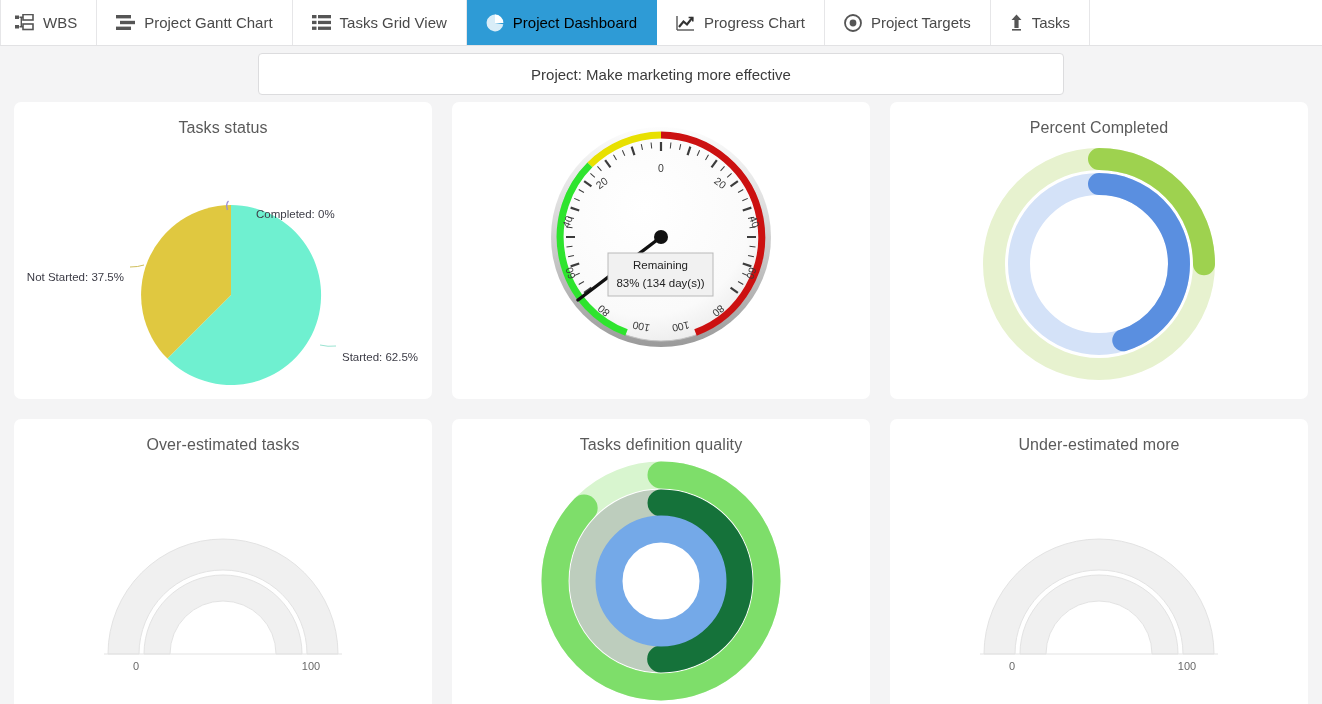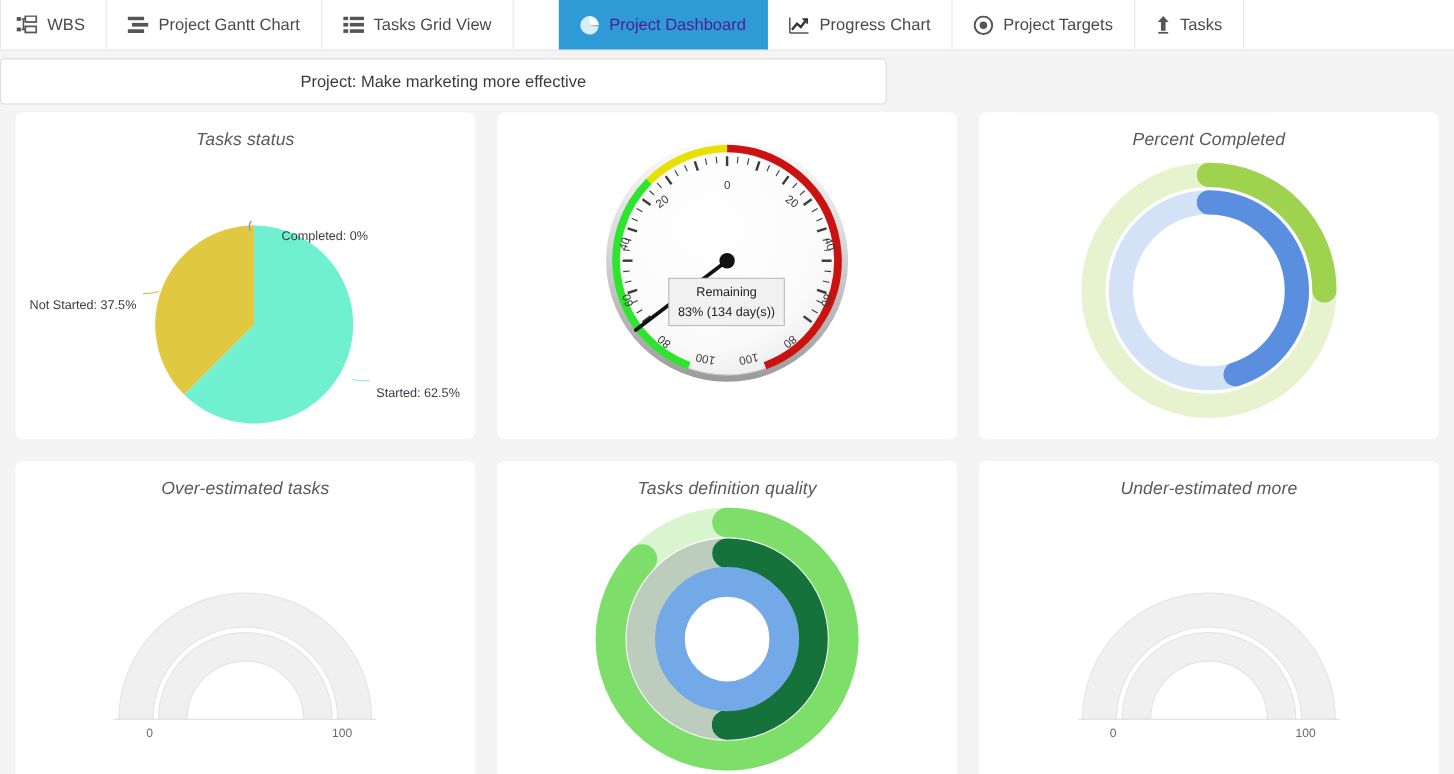--- a/index.html
+++ b/index.html
@@ -25,26 +25,26 @@
     gap: 9px;
     padding: 0 19px;
     color: #4a4a4a;
     font-size: 15px;
     border-right: 1px solid #e6e6e8;
     cursor: pointer;
     white-space: nowrap;
     user-select: none;
   }
   .nav-tab:first-child { border-left: 1px solid #e6e6e8; padding-left: 14px; text-align: center; }
-  .nav-tab.active { background: #2e9bd6; color: #4c1d95; border-right-color: #2e9bd6; margin-left: 41px; }
+  .nav-tab.active { background: #2e9bd6; color: #000000; border-right-color: #2e9bd6; }
   .nav-tab .nv-icon { display: flex; align-items: center; }
   .nav-tab .nv-icon svg { display: block; }
 
   
-  .title-wrap { padding: 7px 0 0 0; display: flex; }
+  .title-wrap { padding: 7px 0 0 0; display: flex; justify-content: center; }
   .project-title {
     width: 806px; height: 42px;
     background: #ffffff;
     border: 1px solid #dcdcde;
     border-radius: 4px;
     display: flex; align-items: center; justify-content: center;
     font-size: 15px; color: #3b3b3b;
   }
 
   
@@ -62,21 +62,20 @@
     position: relative;
     overflow: hidden;
   }
   .card-title {
     text-align: center;
     font-size: 16px;
     color: #5a5a5a;
     font-weight: 400;
     padding: 9px 0 0 0;
     letter-spacing: .1px;
-    font-style: italic;
   }
   .card-body { position: relative; height: 255px; }
   .card-body svg { display: block; margin: 0 auto; }
 
   
   .pie-label { font-size: 11.5px; fill: #3c3c46; font-family: "Liberation Sans", sans-serif; }
   .gauge-num { font-size: 10.5px; fill: #3a3a3a; font-family: "Liberation Sans", sans-serif; }
   .tooltip-txt { font-size: 11.5px; fill: #222; font-family: "Liberation Sans", sans-serif; }
   .halfgauge-label { font-size: 11px; fill: #6a6a6a; font-family: "Liberation Sans", sans-serif; }
 </style>

